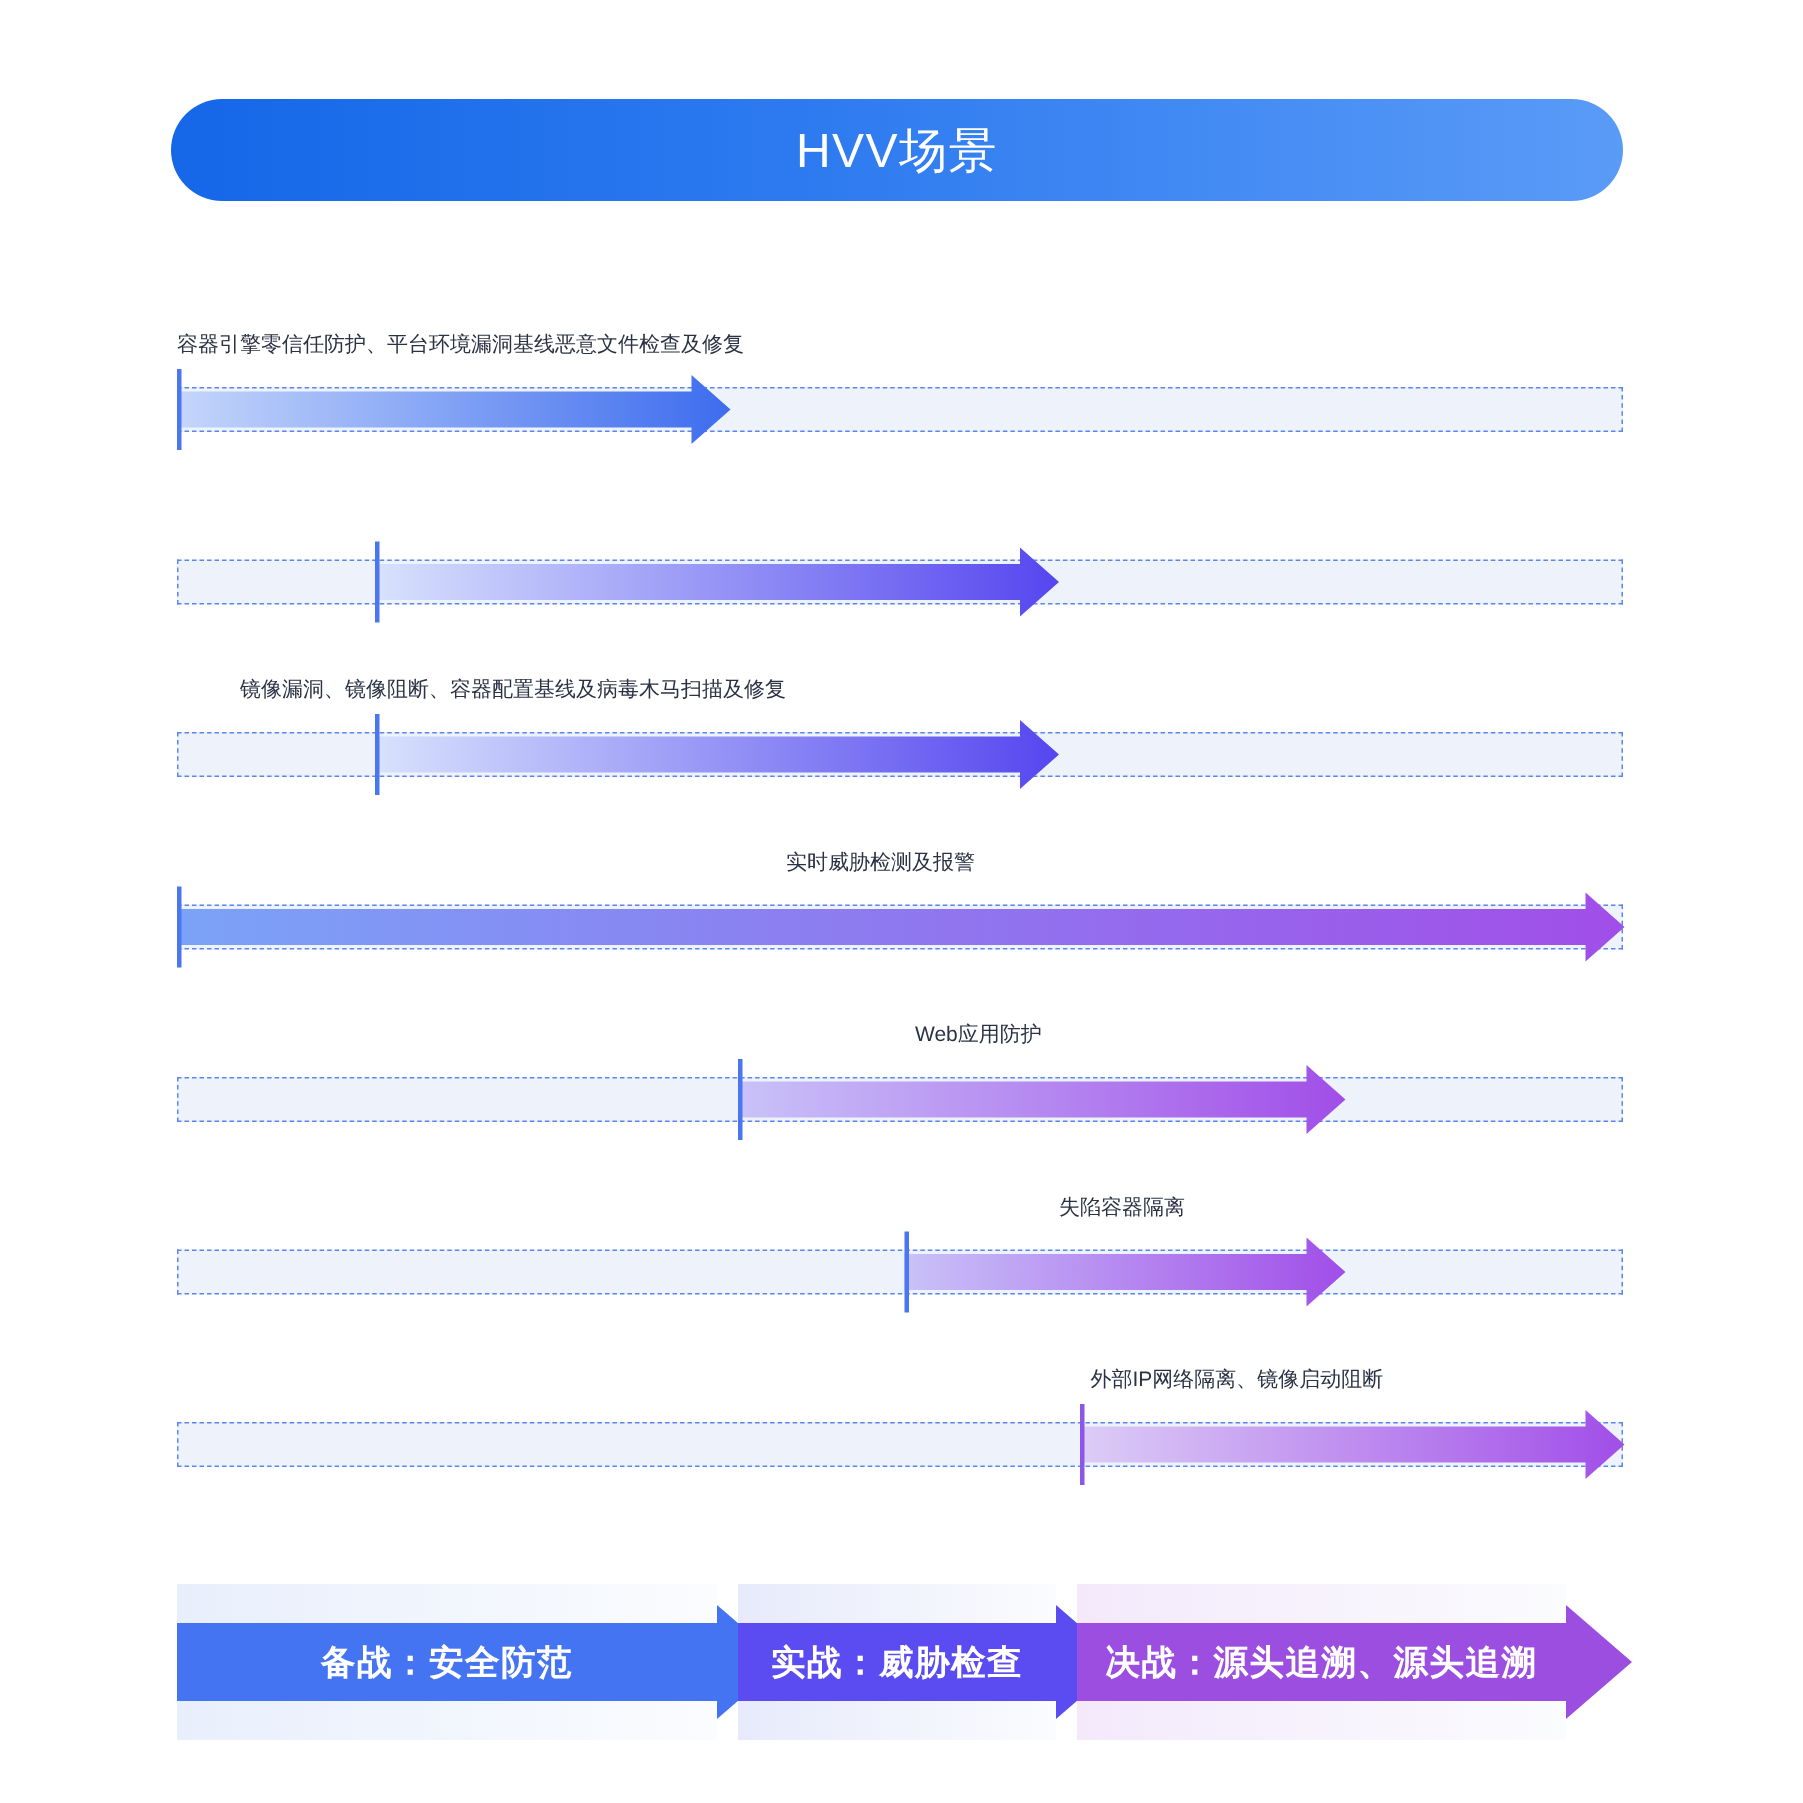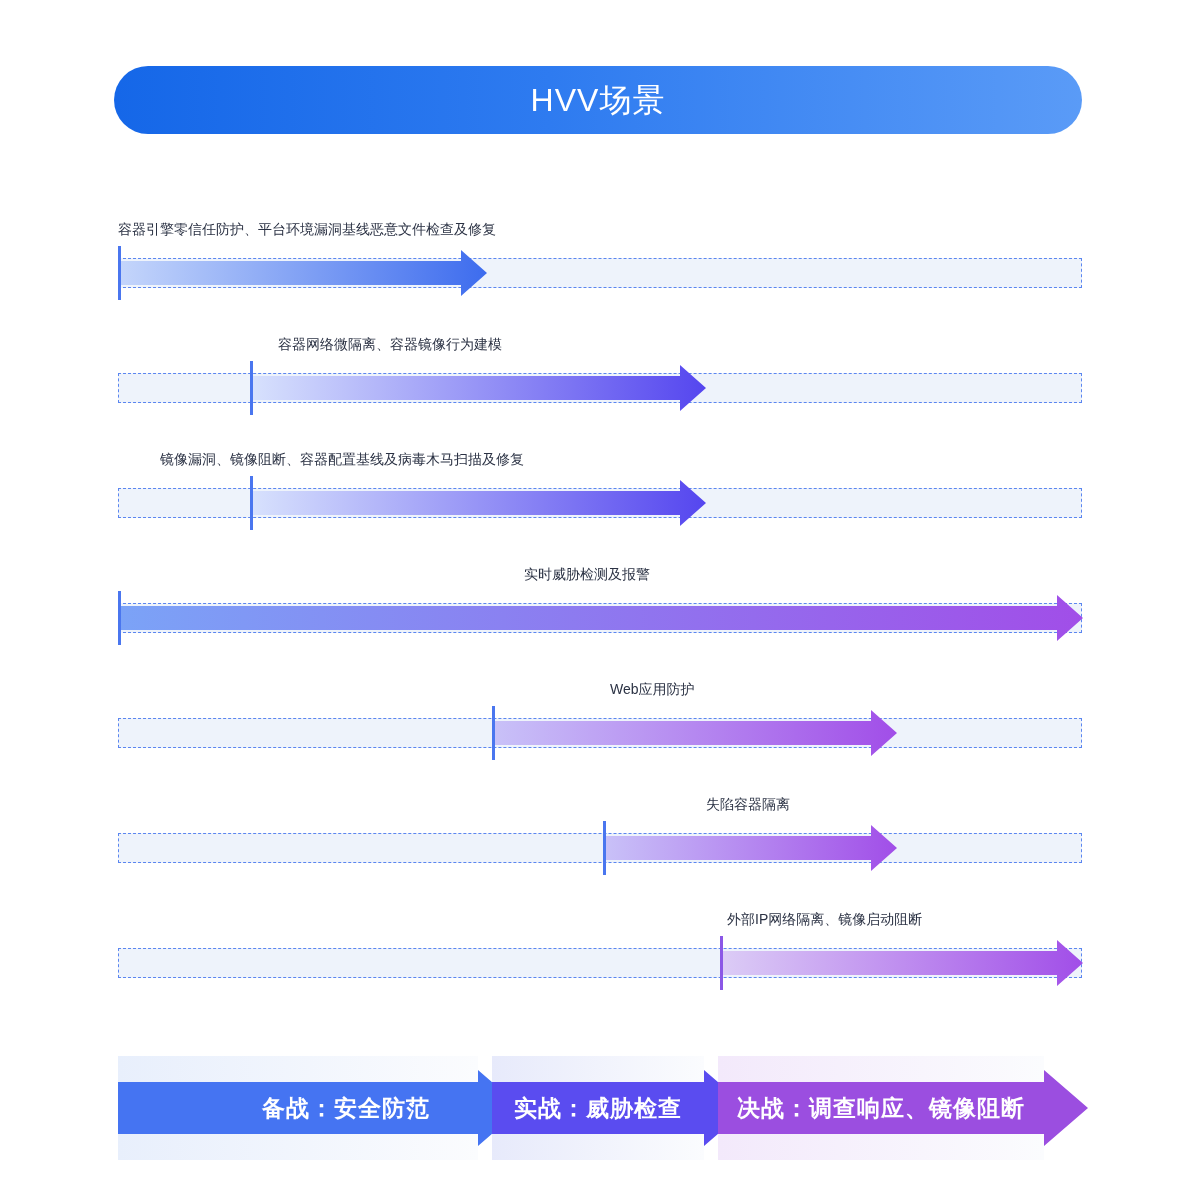--- a/index.html
+++ b/index.html
@@ -82,21 +82,20 @@
                   <stop offset="100%" stop-color="#3d6cee"></stop>
                 </linearGradient>
               </defs>
               <path d="M0,3 L343,3 L343,-8 L369,15 L343,38 L343,27 L0,27 Z" fill="url(#grad0)"></path>
             </svg>
           </div>
         </div>
         <div class="tick" style="left: 118px;"></div>
       </div>
       <div class="row" style="top: 329px;">
-        <div class="row-label" style="left: 278px;">容器网络微隔离、容器镜像行为建模</div>
         <div class="track"></div>
         <div class="arrow-wrap" style="left: 250px; width: 456px;">
           <div class="arrow">
             <svg viewBox="0 0 456 30" preserveAspectRatio="none">
               <defs>
                 <linearGradient id="grad1" x1="0" y1="0" x2="1" y2="0">
                   <stop offset="0%" stop-color="#d8e2fd"></stop>
                   <stop offset="100%" stop-color="#5546ef"></stop>
                 </linearGradient>
               </defs>
@@ -199,35 +198,35 @@
     </div>
 
   <div class="phases" id="phases-host">
       <div class="phase" style="left: 118px; width: 360px;">
         <div class="phase-bg" style="background: linear-gradient(90deg, rgb(232, 239, 252) 0%, rgb(251, 252, 254) 100%);"></div>
         <div class="phase-arrow" style="width: 404px;">
           <svg viewBox="0 0 404 60" preserveAspectRatio="none">
             <path d="M0,4 L360,4 L360,-8 L404,30 L360,68 L360,56 L0,56 Z" fill="#4574f2"></path>
           </svg>
         </div>
-        <div class="phase-label" style="color: rgb(255, 255, 255); padding-left: 48px;">备战：安全防范</div>
+        <div class="phase-label" style="color: rgb(255, 255, 255);">备战：安全防范</div>
       </div>
       <div class="phase" style="left: 492px; width: 212px;">
         <div class="phase-bg" style="background: linear-gradient(90deg, rgb(231, 234, 251) 0%, rgb(251, 252, 254) 100%);"></div>
         <div class="phase-arrow" style="width: 256px;">
           <svg viewBox="0 0 256 60" preserveAspectRatio="none">
             <path d="M0,4 L212,4 L212,-8 L256,30 L212,68 L212,56 L0,56 Z" fill="#5a4cf0"></path>
           </svg>
         </div>
         <div class="phase-label" style="color: rgb(255, 255, 255);">实战：威胁检查</div>
       </div>
       <div class="phase" style="left: 718px; width: 326px;">
         <div class="phase-bg" style="background: linear-gradient(90deg, rgb(243, 233, 251) 0%, rgb(251, 252, 254) 100%);"></div>
         <div class="phase-arrow" style="width: 370px;">
           <svg viewBox="0 0 370 60" preserveAspectRatio="none">
             <path d="M0,4 L326,4 L326,-8 L370,30 L326,68 L326,56 L0,56 Z" fill="#9b4ee0"></path>
           </svg>
         </div>
-        <div class="phase-label" style="color: rgb(255, 255, 255);">决战：调查响应、镜像阻断</div>
+        <div class="phase-label" style="color: rgb(255, 255, 255);">决战：源头追溯、源头追溯</div>
       </div>
     </div>
 
 </div>
 
 </body></html>

